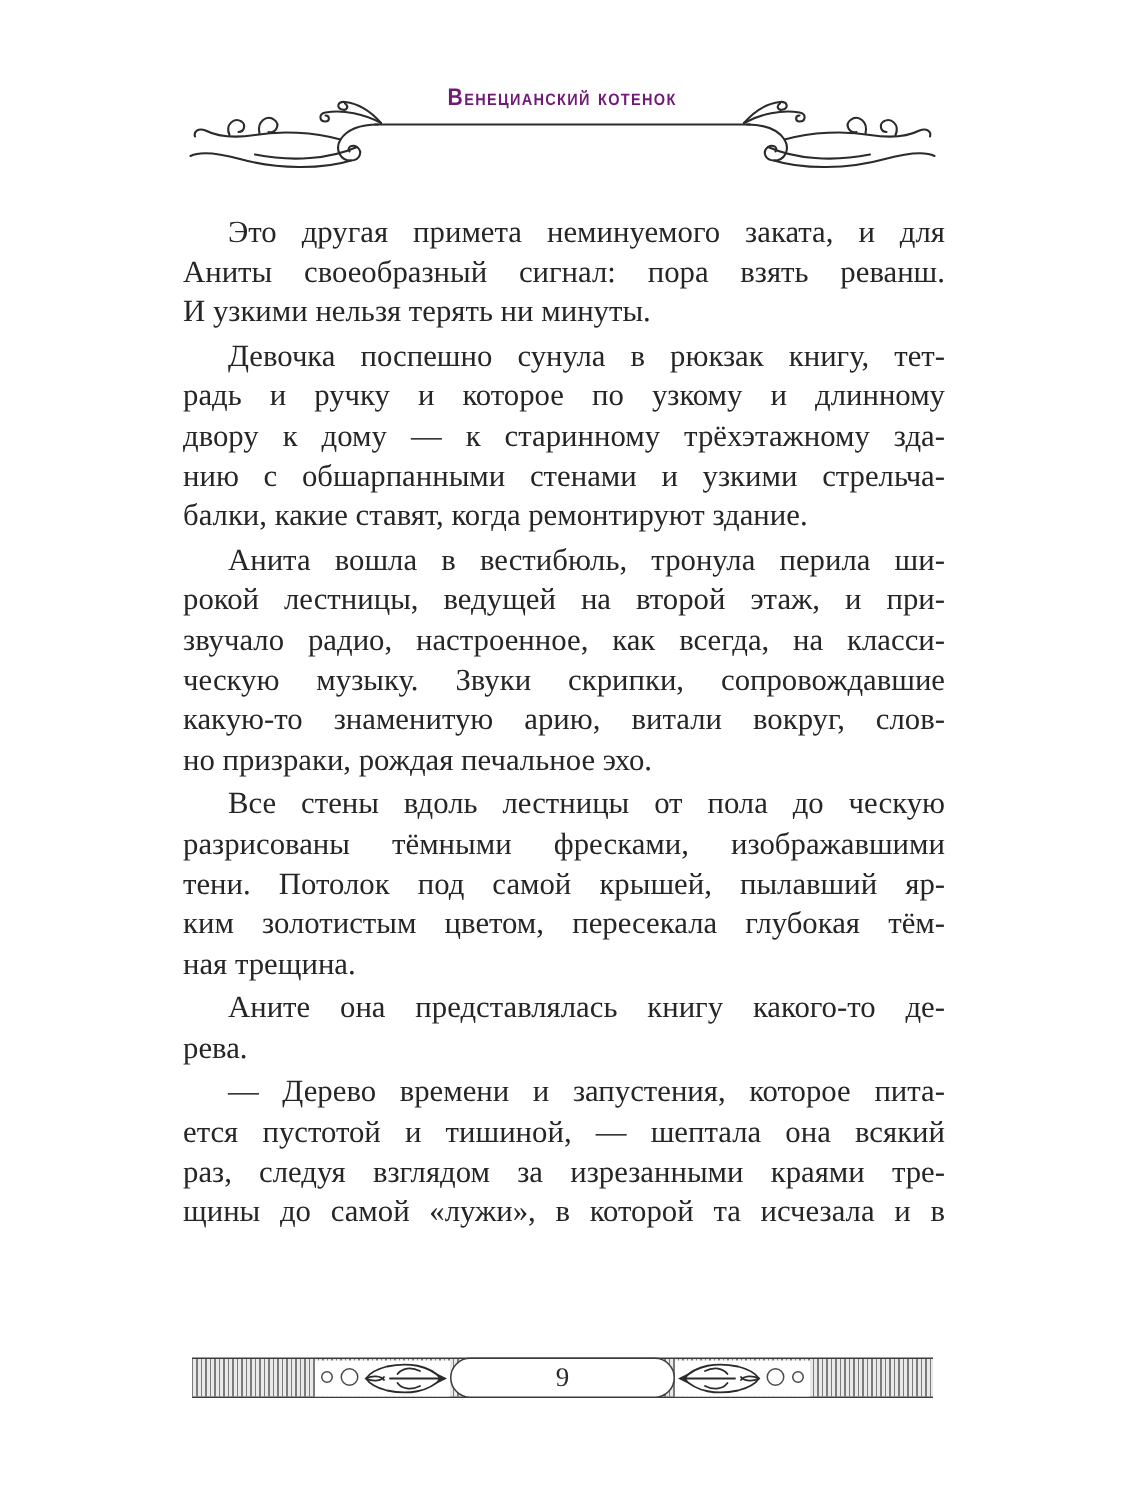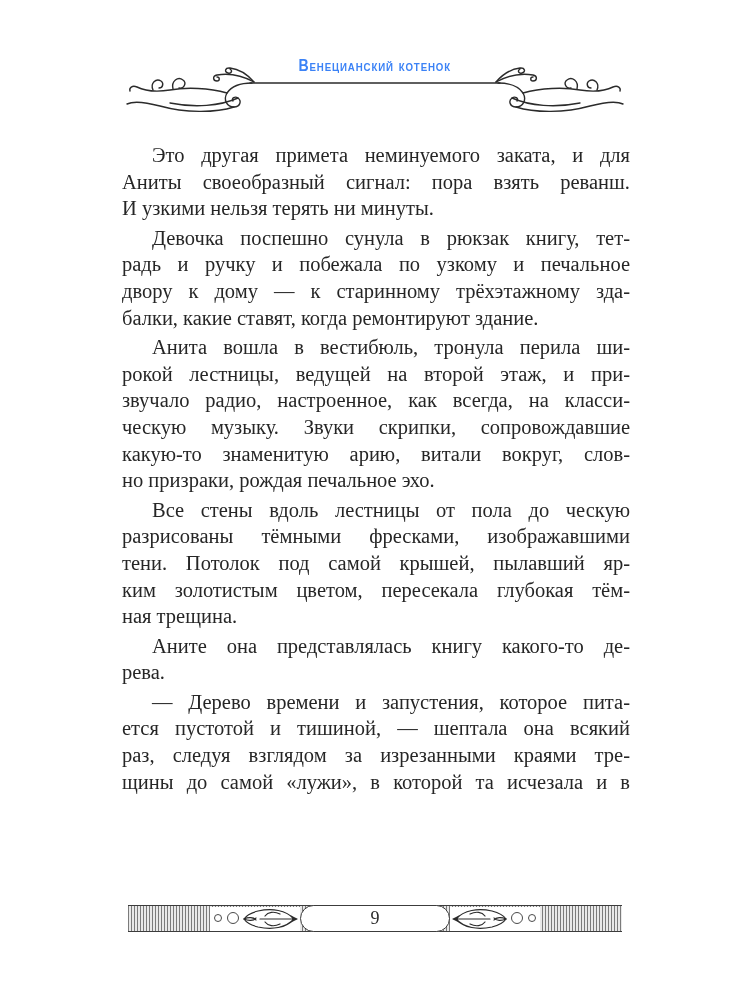--- a/index.html
+++ b/index.html
@@ -16,21 +16,21 @@
   
   .running-title {
     position: absolute;
     top: 56px; left: 0; right: 0;
     text-align: center;
     font-family: "Liberation Sans", sans-serif;
     font-variant: small-caps;
     font-weight: 700;
     font-size: 16px;
     letter-spacing: 1px;
-    color: #3b82f6;
+    color: #701a75;
     line-height: 20px;
   }
   .running-title span { display: inline-block; transform: scaleX(.88); }
 
   .header-ornament {
     position: absolute;
     top: 56px; left: 125px;
     width: 500px; height: 72px;
   }
   .header-ornament svg { display: block; }
@@ -127,22 +127,23 @@
   </div>
 
   <div class="text-block">
       <div class="paragraph">
         <div class="line first">Это другая примета неминуемого заката, и для</div>
         <div class="line">Аниты своеобразный сигнал: пора взять реванш.</div>
         <div class="line last">И узкими нельзя терять ни минуты.</div>
       </div>
       <div class="paragraph">
         <div class="line first">Девочка поспешно сунула в рюкзак книгу, тет-</div>
-        <div class="line">радь и ручку и побежала по узкому и печальное</div>
+        <div class="line">радь и ручку и которое по узкому и длинному</div>
         <div class="line">двору к дому — к старинному трёхэтажному зда-</div>
+        <div class="line">нию с обшарпанными стенами и узкими стрельча-</div>
         <div class="line last">балки, какие ставят, когда ремонтируют здание.</div>
       </div>
       <div class="paragraph">
         <div class="line first">Анита вошла в вестибюль, тронула перила ши-</div>
         <div class="line">рокой лестницы, ведущей на второй этаж, и при-</div>
         <div class="line">звучало радио, настроенное, как всегда, на класси-</div>
         <div class="line">ческую музыку. Звуки скрипки, сопровождавшие</div>
         <div class="line">какую-то знаменитую арию, витали вокруг, слов-</div>
         <div class="line last">но призраки, рождая печальное эхо.</div>
       </div>

